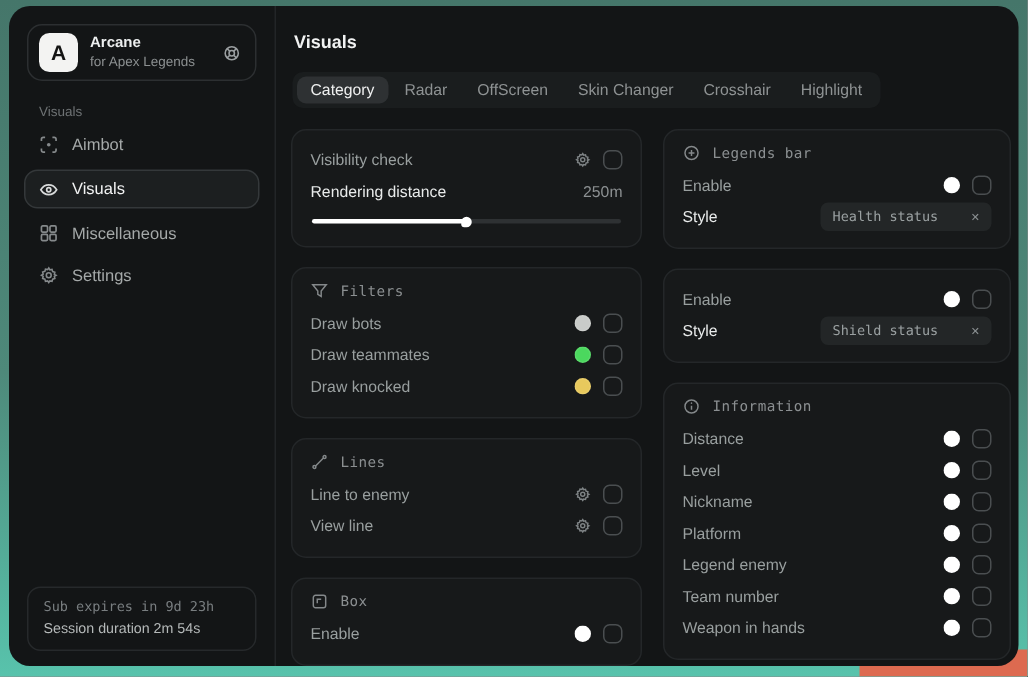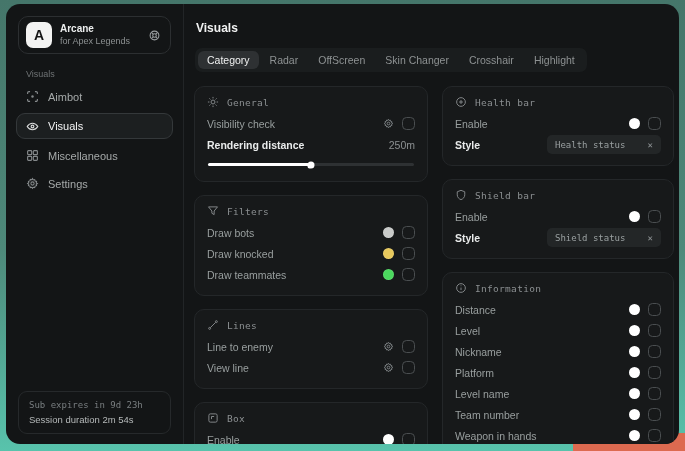--- a/index.html
+++ b/index.html
@@ -67,21 +67,21 @@
 
   .panel { background:#17191a; border:1px solid #242729; border-radius:10px; padding:9px 12px 10px; flex-shrink:0; }
   .panel-head {
     display:flex; align-items:center; gap:8px; margin-bottom:5px;
     font-family:"DejaVu Sans Mono", monospace; font-size:9.5px; letter-spacing:.3px; color:#8b8f91;
   }
   .panel-head .ic { display:flex; color:#84888a; }
 
   .row { display:flex; align-items:center; height:21px; }
   .row-label { font-size:10.5px; color:#999f9f; }
-  .row-label.bright { color:#e9ebeb; font-weight:bold; }
+  .row-label.bright { color:#e9ebeb; font-weight:normal; }
   .row-right { margin-left:auto; display:flex; align-items:center; gap:8px; }
   .checkbox { width:13px; height:13px; border:1.5px solid #4a4e50; border-radius:4.5px; background:transparent; }
   .swatch { width:11px; height:11px; border-radius:50%; border:1px solid rgba(255,255,255,.08); }
   .gear-mini { display:flex; color:#7e8385; }
   .value { font-size:10.5px; color:#8c9092; }
 
   .slider { position:relative; height:3px; background:#2e3133; border-radius:2px; margin:8px 1px 5px; }
   .slider-fill { position:absolute; left:0; top:0; bottom:0; background:#ffffff; border-radius:2px; }
   .slider-thumb {
     position:absolute; top:50%; transform:translate(-50%,-50%); width:7px; height:7px;
@@ -179,29 +179,20 @@
       <div class="tab">Skin Changer</div>
       <div class="tab">Crosshair</div>
       <div class="tab">Highlight</div>
     </div>
 
     <div class="columns">
 
       <div class="col col-left">
 
         <div class="panel">
-          <div class="panel-head">
-            <span class="ic">
-              <svg width="12" height="12" viewBox="0 0 16 16" fill="none" stroke="currentColor" stroke-width="1.3">
-                <circle cx="8" cy="8" r="2.6"></circle>
-                <path d="M8 1.2v2M8 12.8v2M1.2 8h2M12.8 8h2M3.2 3.2l1.4 1.4M11.4 11.4l1.4 1.4M12.8 3.2l-1.4 1.4M4.6 11.4l-1.4 1.4"></path>
-              </svg>
-            </span>
-            <span>General</span>
-          </div>
           <div class="row">
             <span class="row-label">Visibility check</span>
             <span class="row-right">
               <span class="gear-mini">
                 <svg width="11" height="11" viewBox="0 0 16 16" fill="none" stroke="currentColor" stroke-width="1.4">
                   <circle cx="8" cy="8" r="2"></circle>
                   <path d="M8 2l.9 1.6 1.8-.4.5 1.8 1.8.5-.4 1.8L14 8l-1.4.9.4 1.8-1.8.5-.5 1.8-1.8-.4L8 14l-.9-1.4-1.8.4-.5-1.8-1.8-.5.4-1.8L2 8l1.4-.9-.4-1.8 1.8-.5.5-1.8 1.8.4L8 2z"></path>
                 </svg>
               </span>
               <span class="checkbox"></span>
@@ -229,30 +220,30 @@
             <span>Filters</span>
           </div>
           <div class="row">
             <span class="row-label">Draw bots</span>
             <span class="row-right">
               <span class="swatch" style="background: rgb(201, 203, 201);"></span>
               <span class="checkbox"></span>
             </span>
           </div>
           <div class="row">
+            <span class="row-label">Draw teammates</span>
+            <span class="row-right">
+              <span class="swatch" style="background: rgb(75, 216, 94);"></span>
+              <span class="checkbox"></span>
+            </span>
+          </div>
+          <div class="row">
             <span class="row-label">Draw knocked</span>
             <span class="row-right">
               <span class="swatch" style="background: rgb(232, 201, 93);"></span>
-              <span class="checkbox"></span>
-            </span>
-          </div>
-          <div class="row">
-            <span class="row-label">Draw teammates</span>
-            <span class="row-right">
-              <span class="swatch" style="background: rgb(75, 216, 94);"></span>
               <span class="checkbox"></span>
             </span>
           </div>
         </div>
 
         <div class="panel">
           <div class="panel-head">
             <span class="ic">
               <svg width="12" height="12" viewBox="0 0 16 16" fill="none" stroke="currentColor" stroke-width="1.3">
                 <path d="M4.5 11.5l7-7"></path>
@@ -312,49 +303,41 @@
       <div class="col col-right">
 
         <div class="panel">
           <div class="panel-head">
             <span class="ic">
               <svg width="12" height="12" viewBox="0 0 16 16" fill="none" stroke="currentColor" stroke-width="1.3">
                 <circle cx="8" cy="8" r="5.8"></circle>
                   <path d="M8 5.4v5.2M5.4 8h5.2"></path>
               </svg>
             </span>
-            <span>Health bar</span>
+            <span>Legends bar</span>
           </div>
           <div class="row">
             <span class="row-label">Enable</span>
             <span class="row-right">
               <span class="swatch" style="background: rgb(255, 255, 255);"></span>
               <span class="checkbox"></span>
             </span>
           </div>
           <div class="row">
             <span class="row-label bright">Style</span>
             <span class="row-right">
               <span class="select">
                 <span>Health status</span>
                 <span class="x">✕</span>
               </span>
             </span>
           </div>
         </div>
 
         <div class="panel">
-          <div class="panel-head">
-            <span class="ic">
-              <svg width="12" height="12" viewBox="0 0 16 16" fill="none" stroke="currentColor" stroke-width="1.3">
-                <path d="M8 1.8l5 1.9v4c0 3.2-2.1 5.4-5 6.5-2.9-1.1-5-3.3-5-6.5v-4l5-1.9z"></path>
-              </svg>
-            </span>
-            <span>Shield bar</span>
-          </div>
           <div class="row">
             <span class="row-label">Enable</span>
             <span class="row-right">
               <span class="swatch" style="background: rgb(255, 255, 255);"></span>
               <span class="checkbox"></span>
             </span>
           </div>
           <div class="row">
             <span class="row-label bright">Style</span>
             <span class="row-right">
@@ -399,21 +382,21 @@
             </span>
           </div>
           <div class="row">
             <span class="row-label">Platform</span>
             <span class="row-right">
               <span class="swatch" style="background: rgb(255, 255, 255);"></span>
               <span class="checkbox"></span>
             </span>
           </div>
           <div class="row">
-            <span class="row-label">Level name</span>
+            <span class="row-label">Legend enemy</span>
             <span class="row-right">
               <span class="swatch" style="background: rgb(255, 255, 255);"></span>
               <span class="checkbox"></span>
             </span>
           </div>
           <div class="row">
             <span class="row-label">Team number</span>
             <span class="row-right">
               <span class="swatch" style="background: rgb(255, 255, 255);"></span>
               <span class="checkbox"></span>

